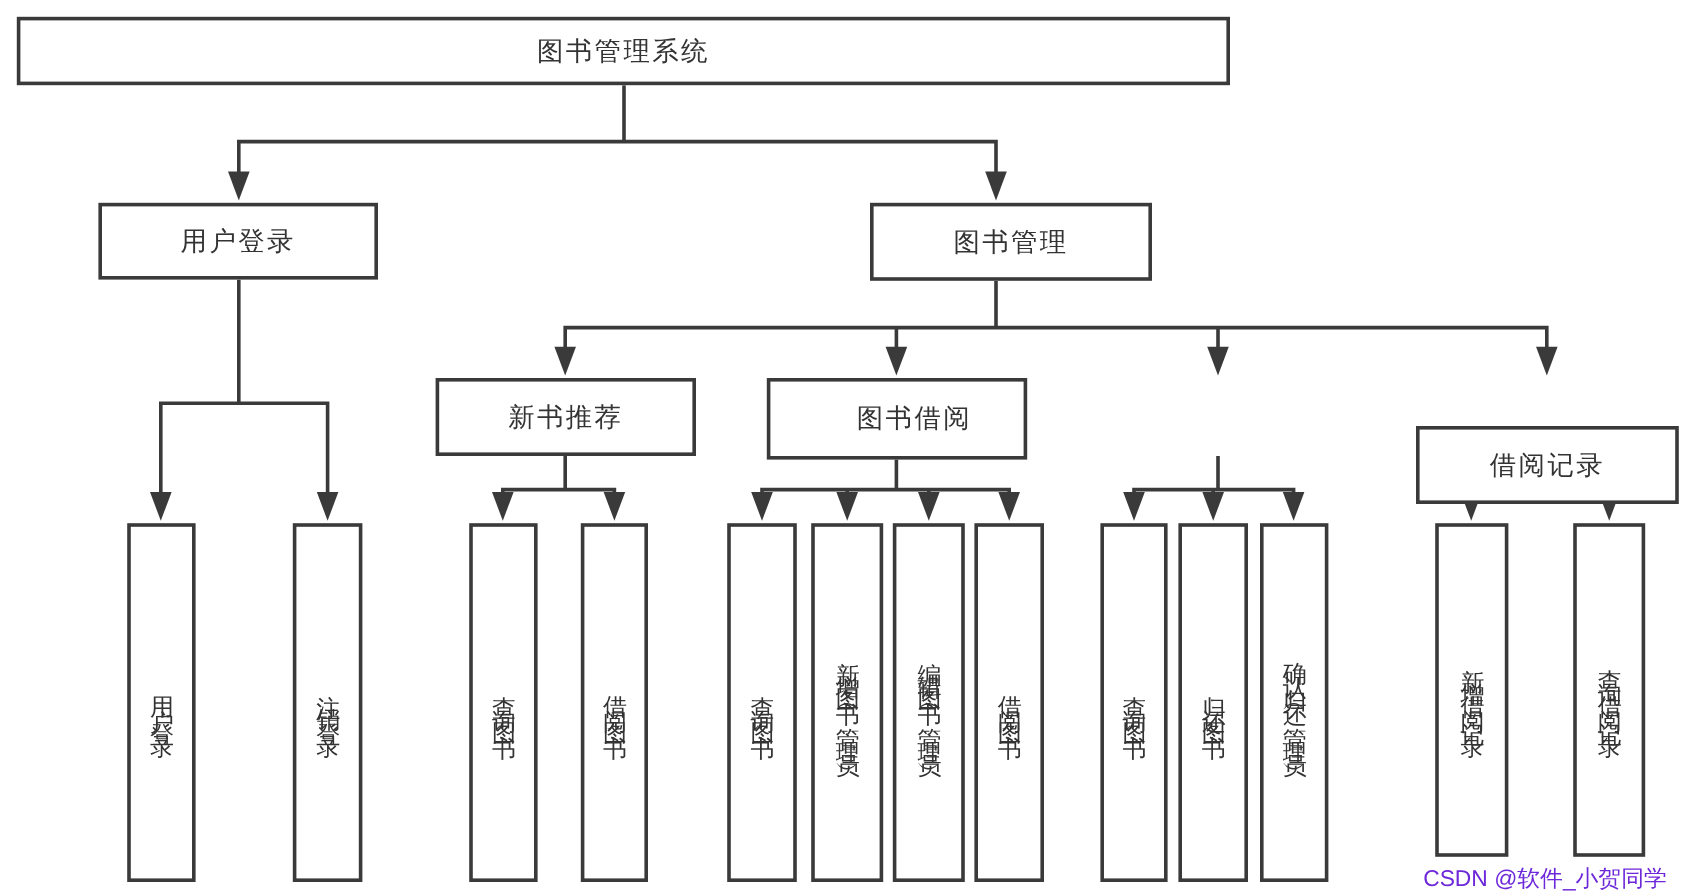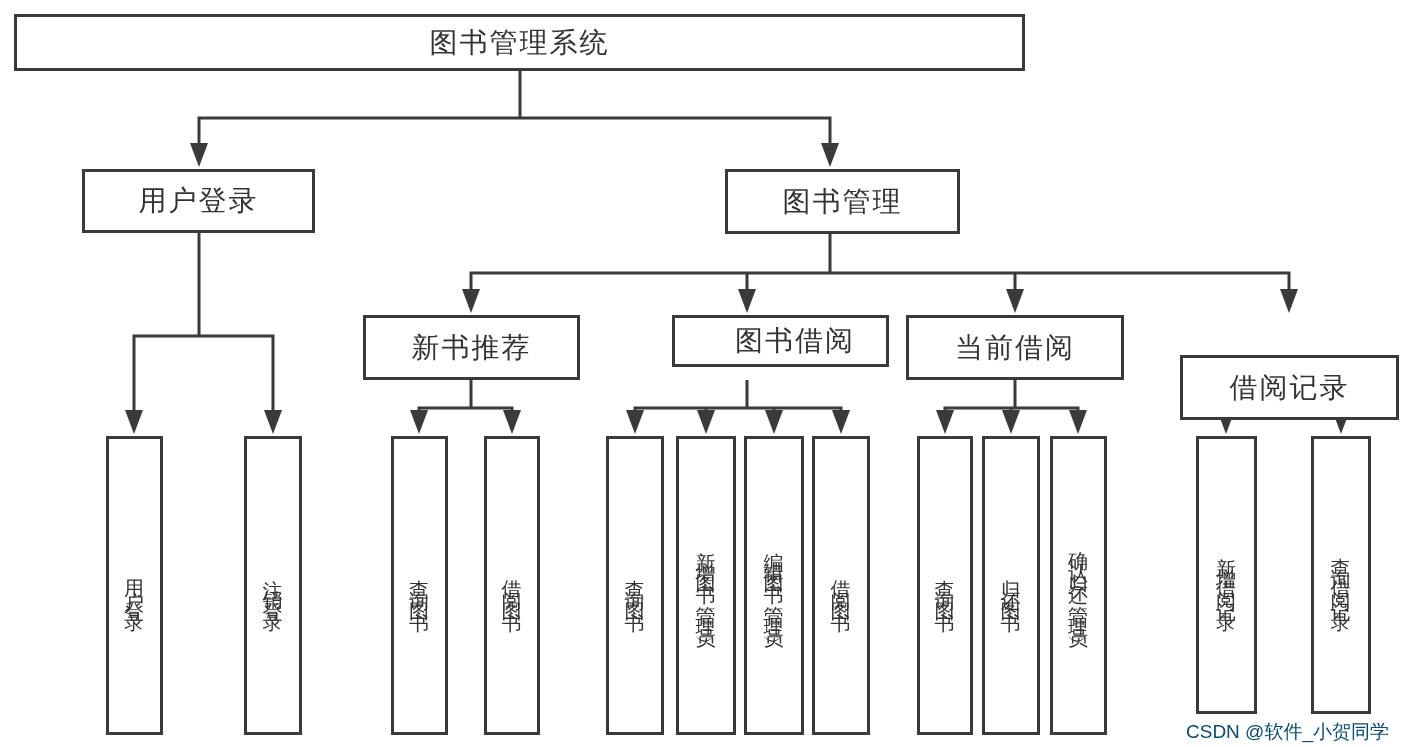--- a/index.html
+++ b/index.html
@@ -20,38 +20,38 @@
     position: absolute;
     box-sizing: border-box;
     border: 3px solid #3a3a3a;
     background: #ffffff;
     display: flex;
     align-items: center;
     justify-content: center;
     color: #333333;
   }
   .node.h .lbl {
-    font-size: 28px;
+    font-size: 22px;
     letter-spacing: 2px;
     white-space: nowrap;
   }
   .node.v .lbl {
     writing-mode: vertical-rl;
     text-orientation: mixed;
     font-size: 20px;
     line-height: 1;
     letter-spacing: 11px;
     white-space: nowrap;
   }
   .watermark {
     position: absolute;
     left: 1186px;
     top: 719px;
     font-size: 19px;
-    color: #0c4a6e;
+    color: #6d28d9;
     white-space: nowrap;
     z-index: 5;
   }
 </style>
 </head>
 <body>
 
 <div class="canvas">
 
   <svg class="connectors" viewBox="0 0 1405 747" xmlns="http://www.w3.org/2000/svg">
@@ -101,25 +101,22 @@
   <div class="node h" style="left:82px; top:169px; width:233px; height:64px;">
     <span class="lbl">用户登录</span>
   </div>
   <div class="node h" style="left:712px; top:169px; width:235px; height:65px;margin-left:13px;">
     <span class="lbl">图书管理</span>
   </div>
 
   <div class="node h" style="left:363px; top:315px; width:217px; height:65px;">
     <span class="lbl">新书推荐</span>
   </div>
-  <div class="node h" style="left:672px; top:315px; width:217px; height:52px;padding-left:29px;">
+  <div class="node h" style="left:639px; top:315px; width:217px; height:68px;padding-left:29px;">
     <span class="lbl">图书借阅</span>
-  </div>
-  <div class="node h" style="left:906px; top:315px; width:218px; height:65px;">
-    <span class="lbl">当前借阅</span>
   </div>
   <div class="node h" style="left:1180px; top:315px; width:219px; height:65px;margin-top:40px;">
     <span class="lbl">借阅记录</span>
   </div>
 
   <div class="node v" style="left:106px; top:436px; width:57px; height:299px;">
     <span class="lbl">用户登录</span>
   </div>
   <div class="node v" style="left:244px; top:436px; width:58px; height:299px;">
     <span class="lbl">注销登录</span>

